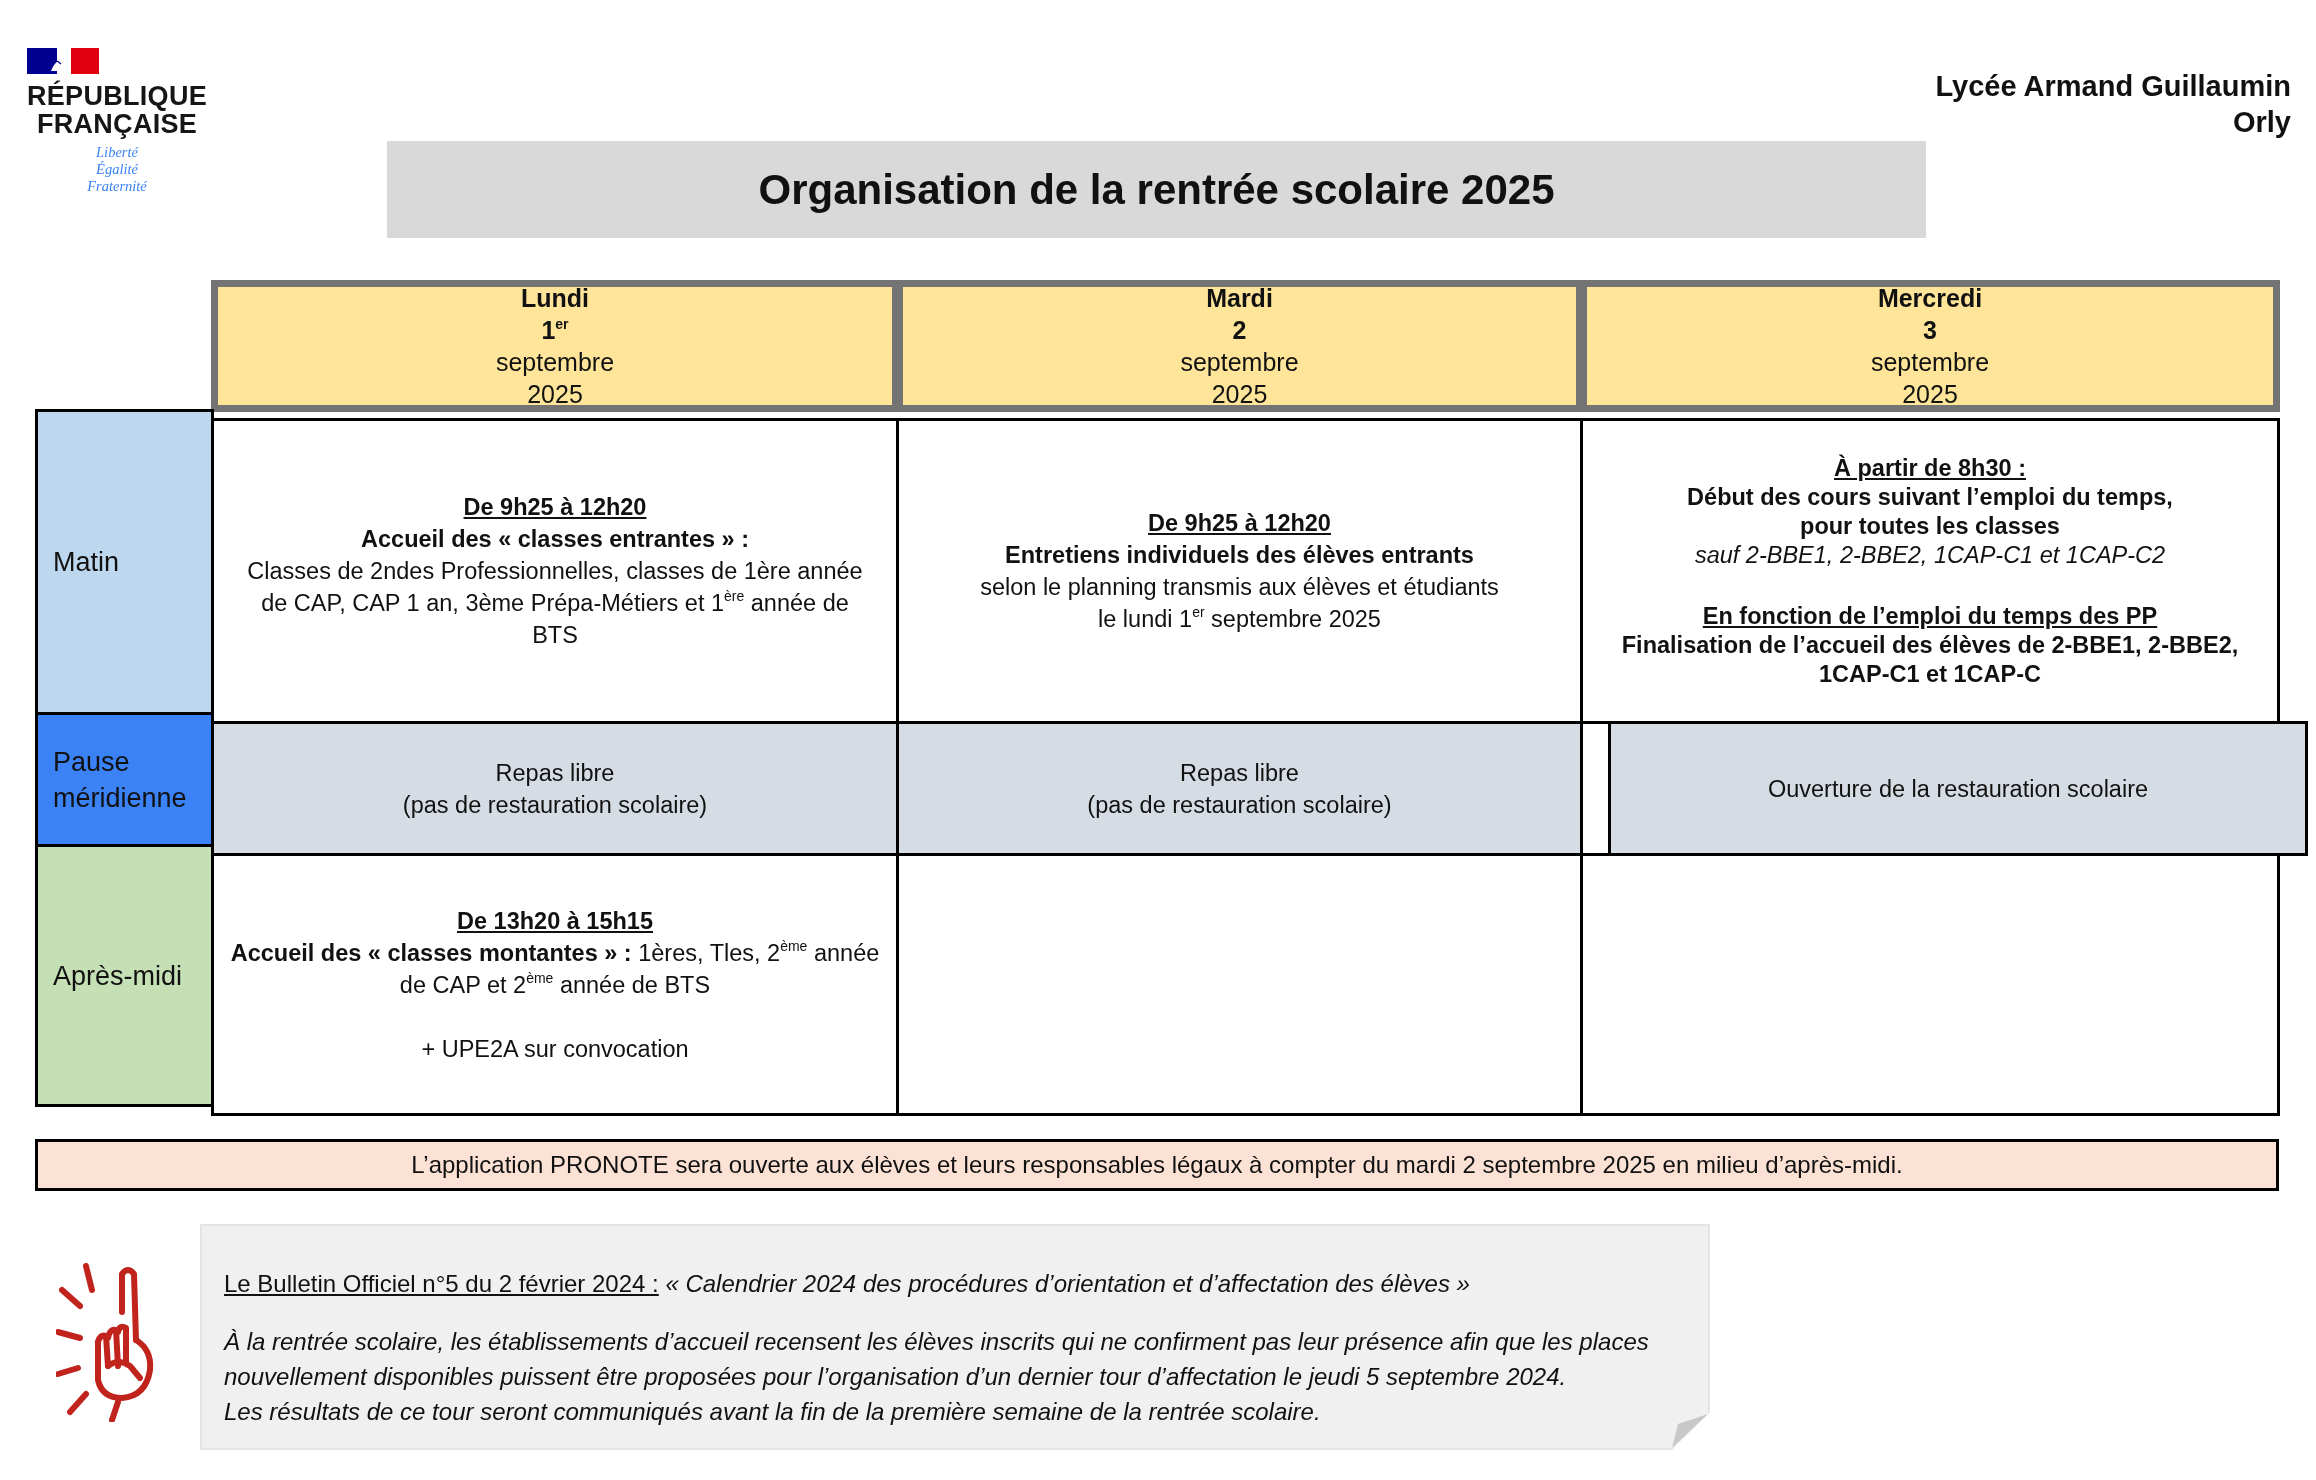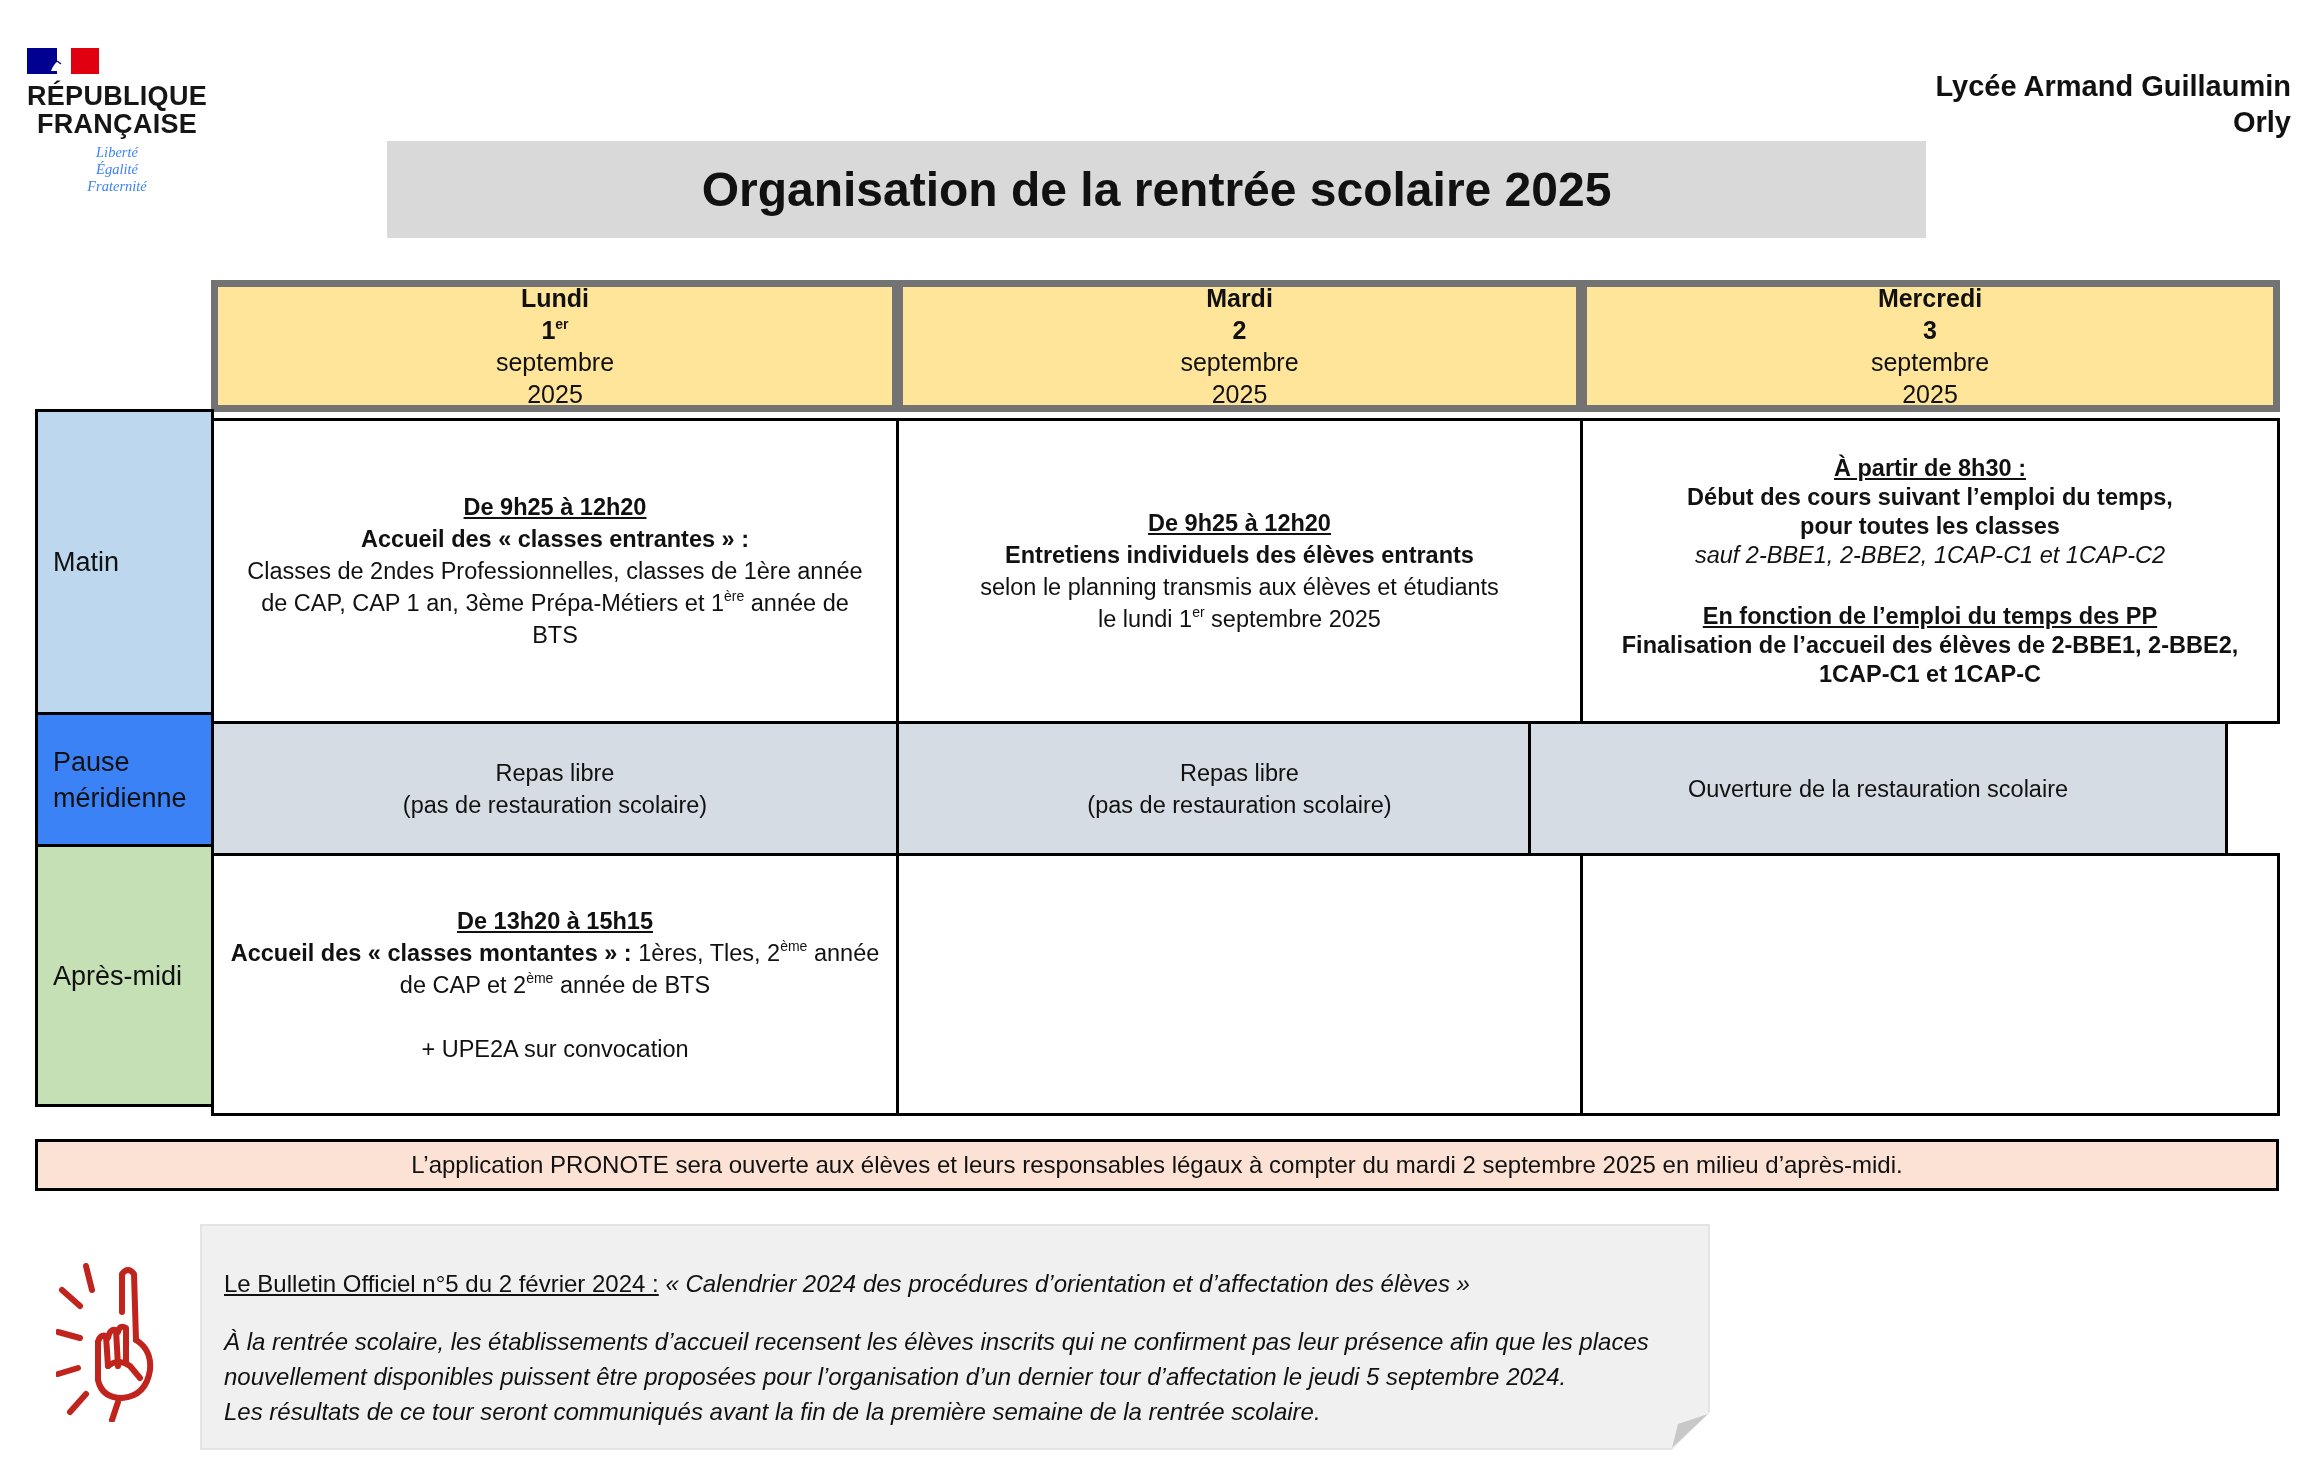--- a/index.html
+++ b/index.html
@@ -16,21 +16,21 @@
   .marianne { position:absolute; left:22px; top:2px; width:22px; height:22px; }
   .rf-name { font-weight: 700; font-size: 27px; line-height: 28px; letter-spacing: 0.3px; margin-top: 8px; color:#161616; }
   .devise { font-family: "Liberation Serif", "DejaVu Serif", serif; font-style: italic; font-size: 14.5px; line-height: 17px; margin-top: 6px; color:#3b82f6; }
 
   
   #school { right: 25px; top: 68px; text-align: right; font-weight: 700; font-size: 29px; line-height: 36px; color:#111; }
 
   
   #title-bar { left: 387px; top: 141px; width: 1539px; height: 97px; background: #d9d9d9;
                display:flex; align-items:center; justify-content:center; }
-  #title-bar span { font-weight: 700; font-size: 48px; color:#111; }
+  #title-bar span { font-weight: 700; font-size: 42px; color:#111; }
 
   
   .cell { position: absolute; box-sizing: border-box; display:flex; flex-direction:column;
           align-items:center; justify-content:center; text-align:center; font-size: 23.5px; line-height: 32px; }
   .hdr { background: #ffe599; border: 7px solid #737373; font-size: 25px; line-height: 32px; }
   .hdr .b { font-weight: 700; }
   .lbl { align-items:flex-start; text-align:left; padding-left: 15px; font-size: 27px; line-height: 36px; border: 3px solid #000; }
   .matin-l { background:#bdd7ee; }
   .pause-l { background:#3b82f6;text-align:right; }
   .apm-l   { background:#c5e0b4; }
@@ -139,21 +139,21 @@
   <div>méridienne</div>
 </div>
 <div class="cell body pause" style="left:211px; top:712px; width:688px; height:135px;">
   <div>Repas libre</div>
   <div>(pas de restauration scolaire)</div>
 </div>
 <div class="cell body pause" style="left:896px; top:712px; width:687px; height:135px;">
   <div>Repas libre</div>
   <div>(pas de restauration scolaire)</div>
 </div>
-<div class="cell body pause" style="left:1528px; top:712px; width:700px; height:135px;">
+<div class="cell body pause" style="left:1608px; top:712px; width:700px; height:135px;">
   <div>Ouverture de la restauration scolaire</div>
 </div>
 
 <div class="cell lbl apm-l" style="left:35px; top:844px; width:179px; height:263px;">
   <div>Après-midi</div>
 </div>
 <div class="cell body" style="left:211px; top:844px; width:688px; height:263px;">
   <div class="u">De 13h20 à 15h15</div>
   <div><span class="b">Accueil des « classes montantes » :</span><span> 1ères, Tles, 2</span><sup>ème</sup><span> année</span></div>
   <div><span>de CAP et 2</span><sup>ème</sup><span> année de BTS</span></div>

